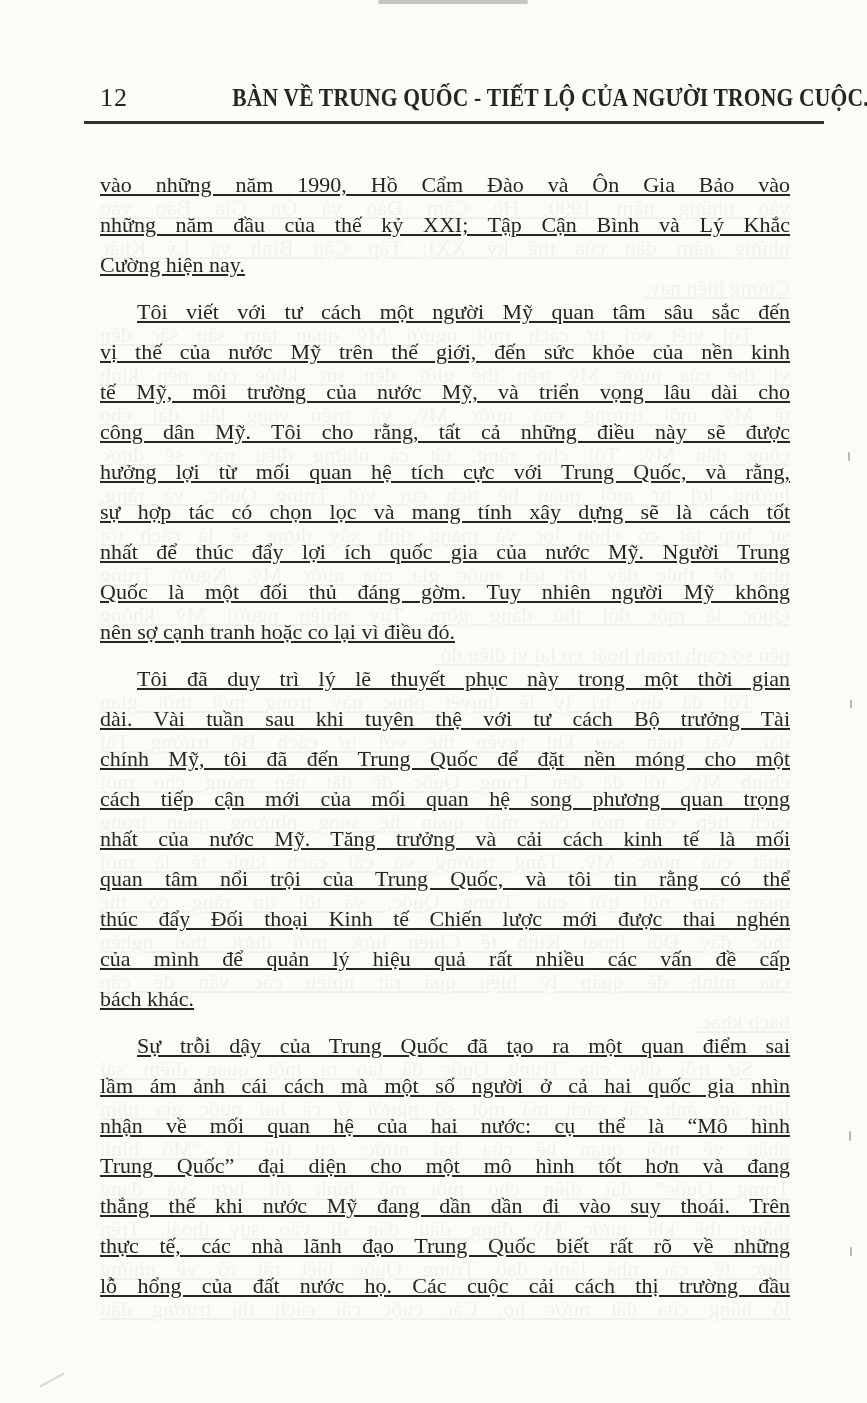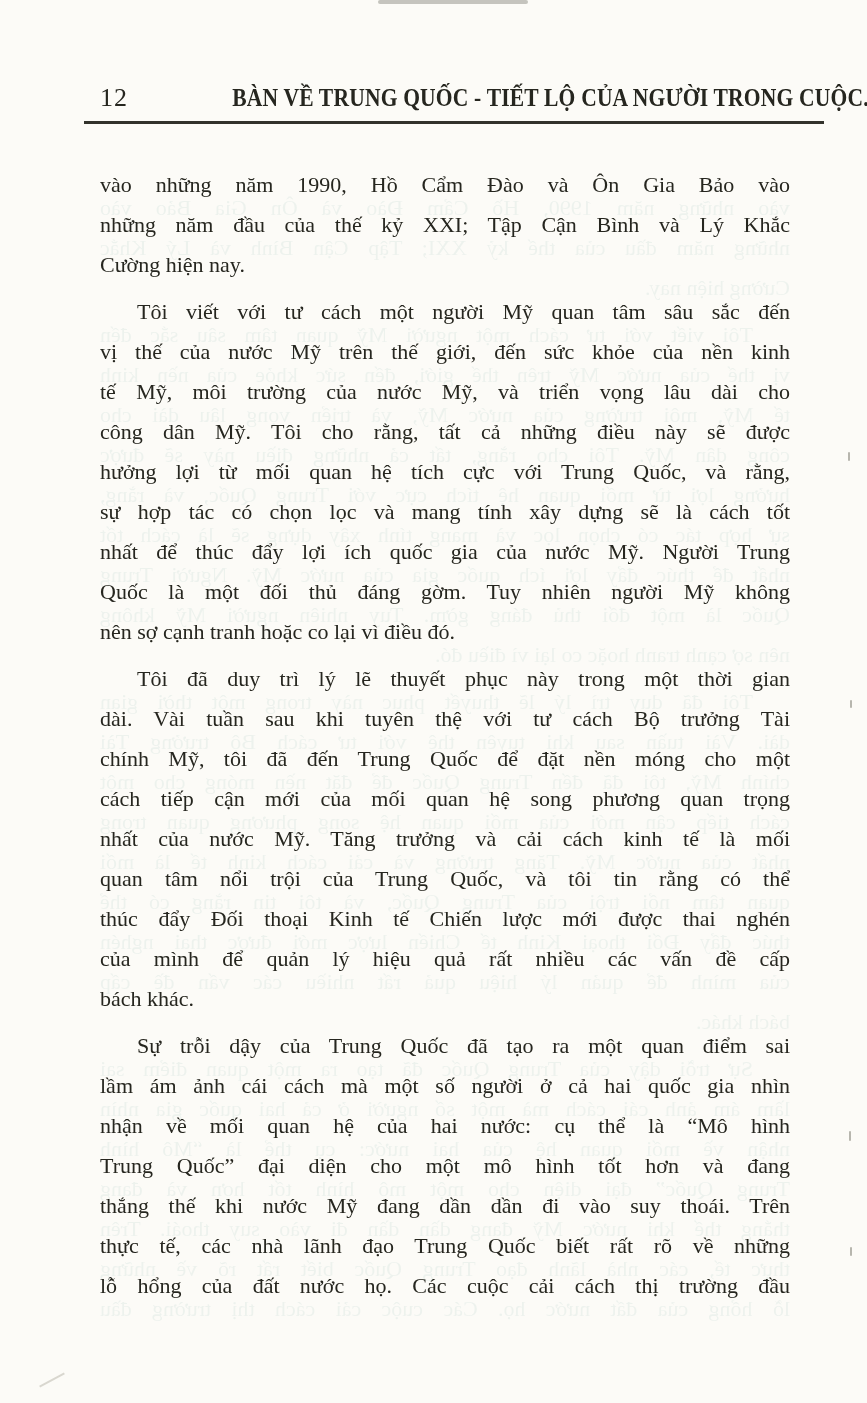--- a/index.html
+++ b/index.html
@@ -33,21 +33,21 @@
   .head-rule {
     position:absolute; top:121px; left:84px; right:43px;
     border-top:3px solid #32322b;
   }
   
   .body-text {
     position:absolute; top:165px; left:100px; width:690px;
     font-size:22px; line-height:40px;
     text-align:justify;
   }
-  .para { margin:0; }
+  .para { margin:0;text-decoration:underline; }
   .para + .para { margin-top:7px; }
   .line { display:block; text-align:justify; text-align-last:justify; }
   .line.end { text-align-last:left; }
   .line.indent { text-indent:37px; }
   
   .ghost {
     position:absolute; top:188px; left:100px; width:690px;
     font-size:22px; line-height:40px;
     transform:scaleX(-1);
     opacity:.065;

